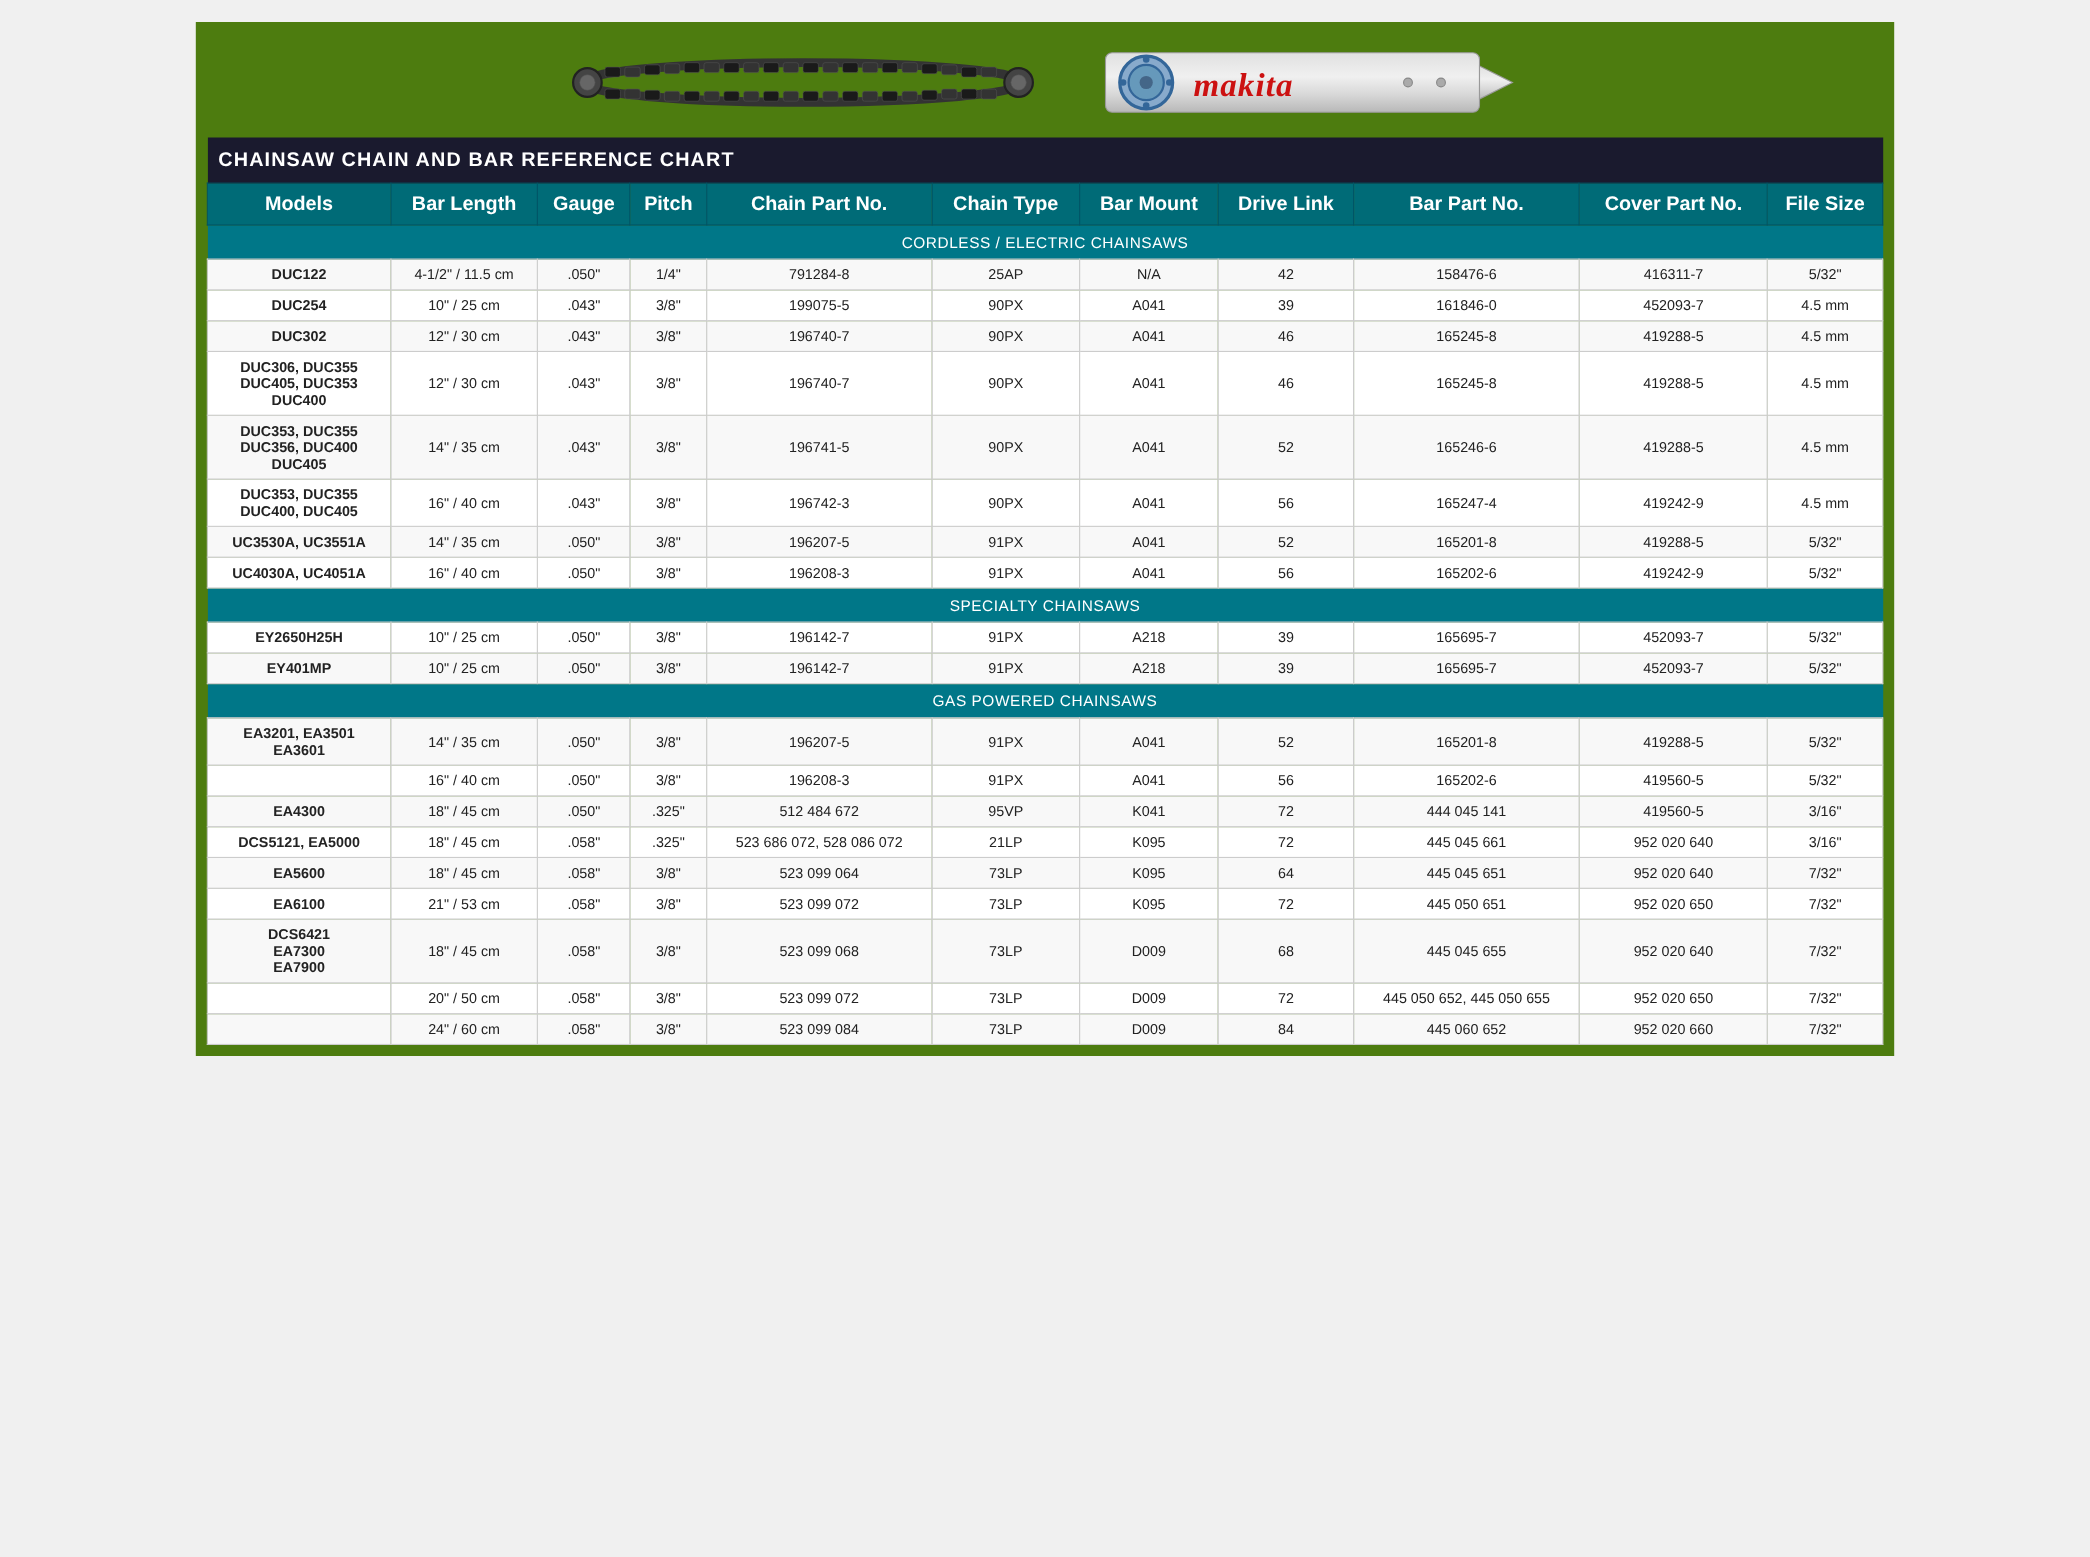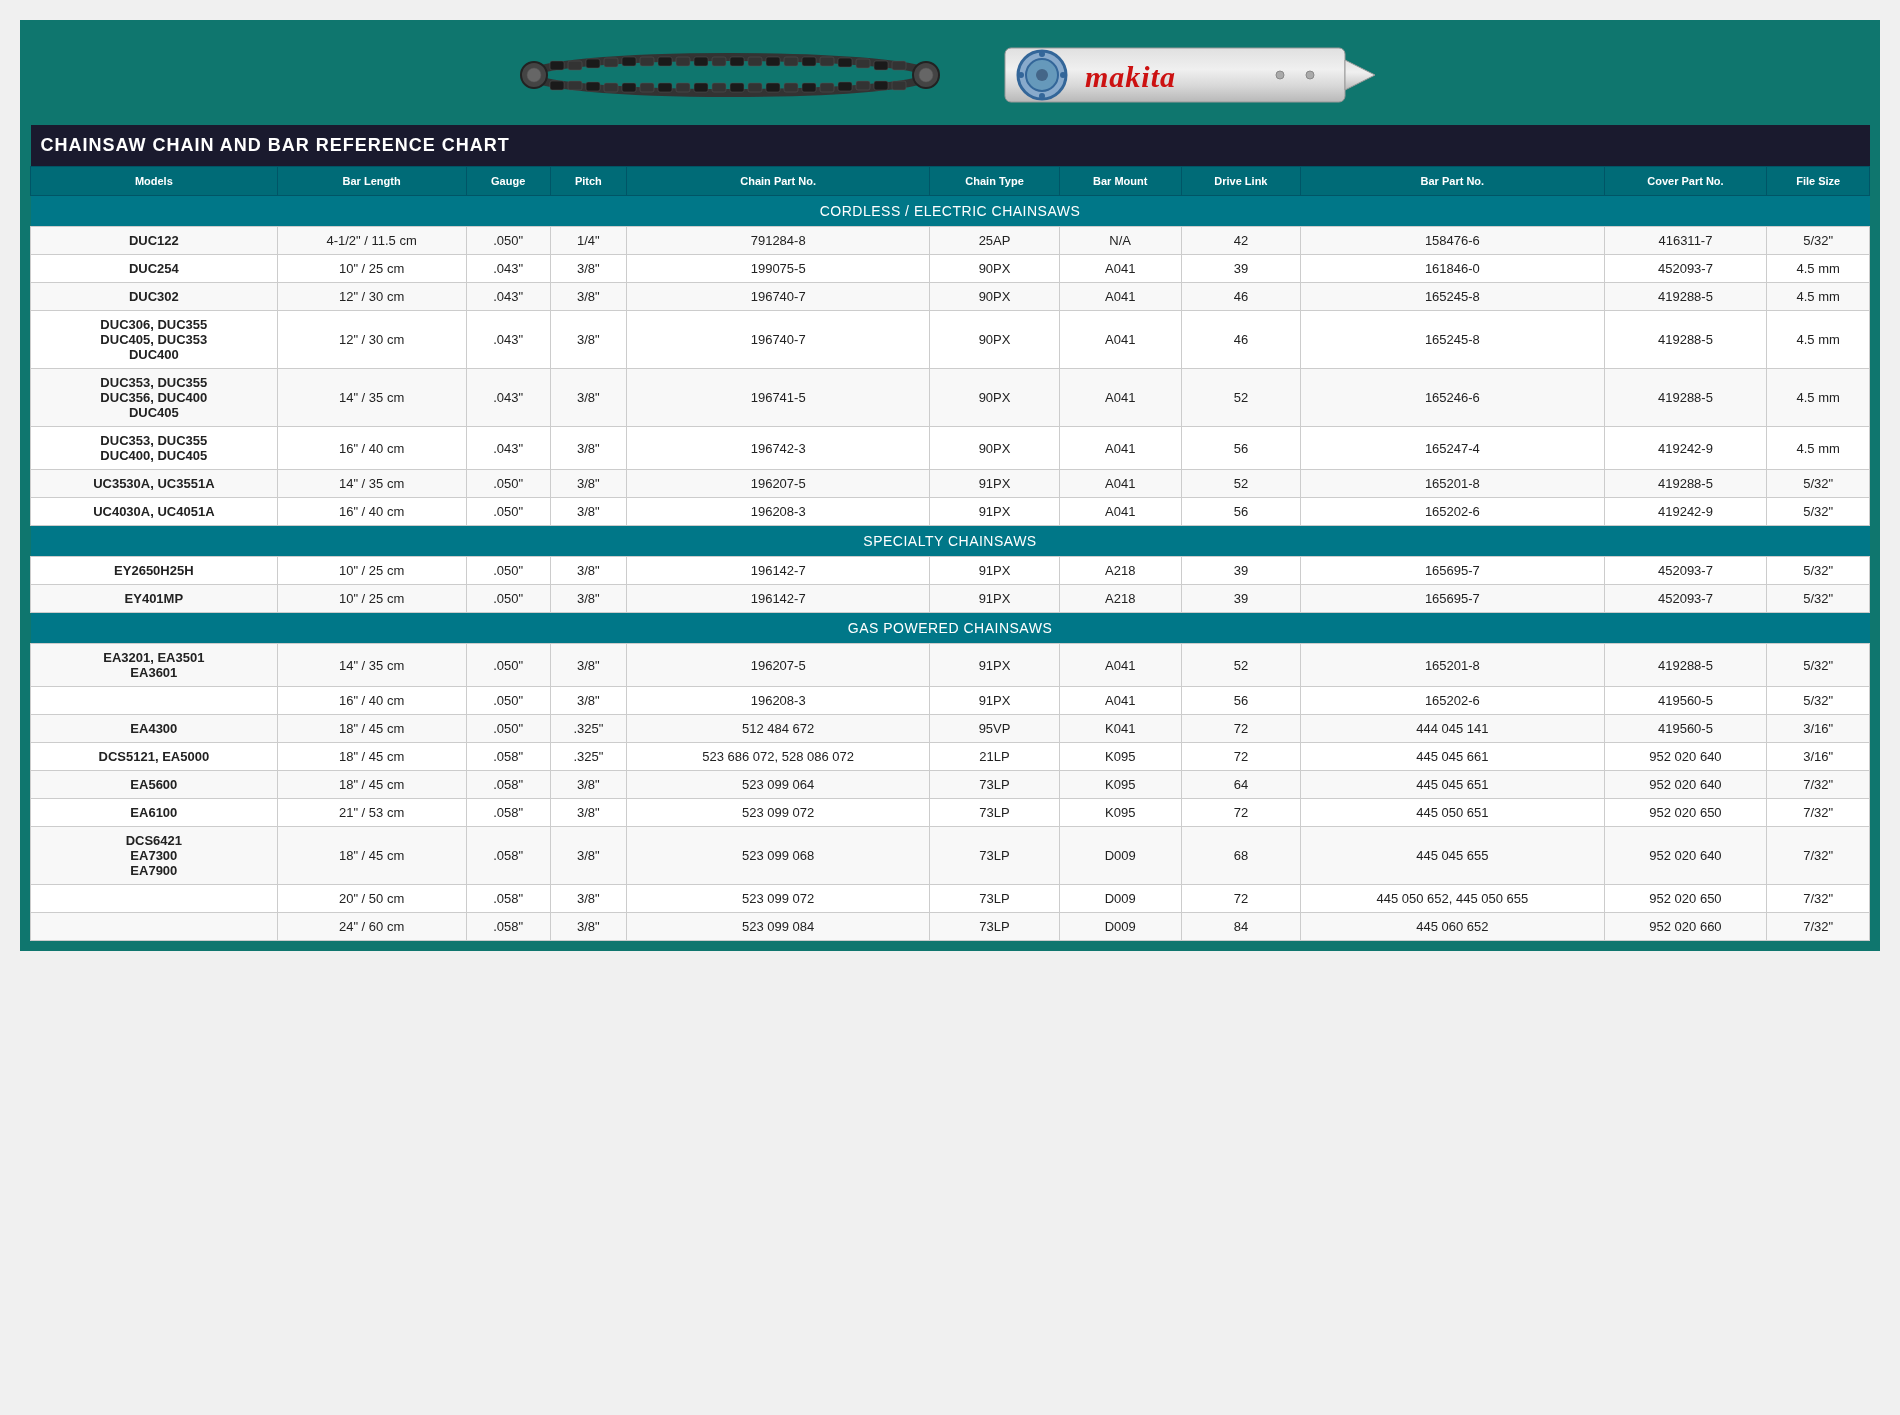--- a/index.html
+++ b/index.html
@@ -6,22 +6,22 @@
     body {
       background: #f0f0f0;
       font-family: Arial, sans-serif;
       display: flex;
       justify-content: center;
       align-items: flex-start;
       padding: 20px;
       min-height: 1415px;
     }
     .page-container {
-      background: #0f766e;
-      width: 1860px;
+      background: #4d7c0f;
+      width: 1544px;
       padding: 10px;
     }
     .header-images {
       display: flex;
       justify-content: center;
       align-items: center;
       gap: 60px;
       padding: 10px 0 15px 0;
     }
     .chain-img {
@@ -49,21 +49,21 @@
       text-align: left;
       font-size: 18px;
       font-weight: bold;
       padding: 10px;
       letter-spacing: 1px;
     }
     .header-row th {
       background: #006b77;
       color: white;
       padding: 8px 5px;
-      font-size: 11px;
+      font-size: 18px;
       font-weight: bold;
       border: 1px solid #005566;
     }
     .section-header td {
       background: #007788;
       color: white;
       text-align: center;
       font-weight: normal;
       font-size: 14px;
       padding: 7px;

